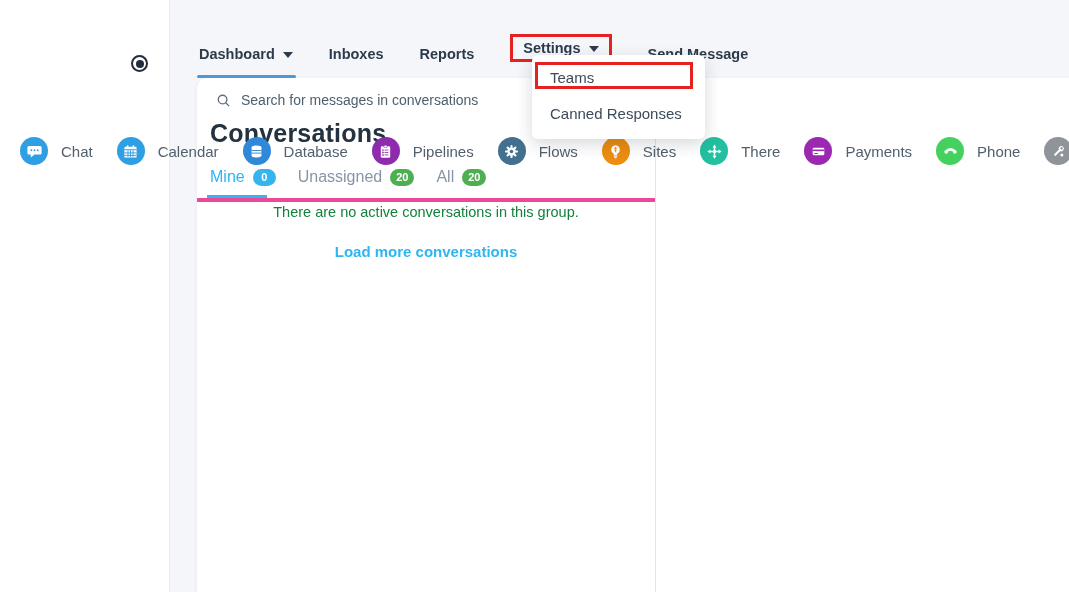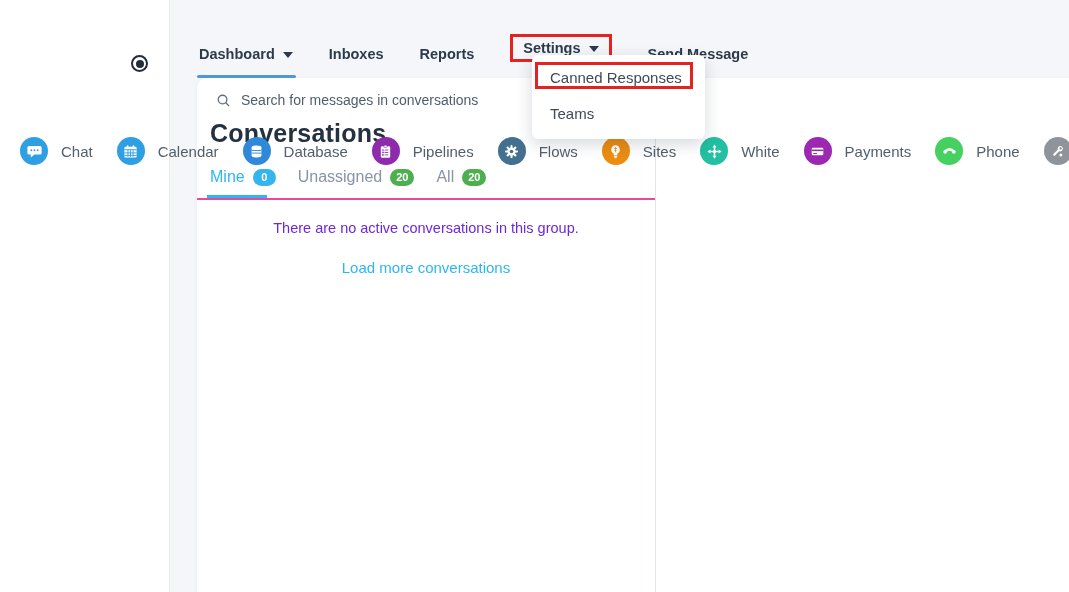--- a/index.html
+++ b/index.html
@@ -35,30 +35,30 @@
   .card { position:absolute; left:27px; top:78px; right:0; bottom:0; background:#fff;
     border-top-left-radius:10px; box-shadow:0 1px 4px rgba(40,60,90,.06); z-index:1; }
   .pane-divider { position:absolute; left:458px; top:0; bottom:0; width:1px; background:#dfe5ec; }
   .search-row { display:flex; align-items:center; gap:10px; padding:14px 0 0 19px; }
   .search-row svg { width:15px; height:15px; flex:0 0 15px; }
   .search-input { border:none; outline:none; background:transparent; font-family:"Liberation Sans",sans-serif;
     font-size:14px; color:#42525f; width:300px; }
   .search-input::placeholder { color:#4e5f6d; opacity:1; }
   .list-title { margin:11px 0 0 13px; font-size:25px; font-weight:600; color:#24313f; letter-spacing:.2px; }
   .tab-strip { position:relative; width:458px; margin-top:20px; padding:0 0 12px 13px;
-    border-bottom:2px solid #ec4899; display:flex; align-items:center; gap:22px; }
+    border-bottom:4px solid #ec4899; display:flex; align-items:center; gap:22px; }
   .tab { position:relative; display:flex; align-items:center; font-size:16px; color:#8795a5; cursor:pointer; }
   .tab.active { color:#2eb6f2; }
   .tab.active::after { content:""; position:absolute; left:-3px; bottom:-12px; height:3px; width:60px;
     background:#2eb6f2; }
   .badge { margin-left:8px; min-width:23px; height:17px; padding:0 6px; border-radius:9px;
     display:inline-flex; align-items:center; justify-content:center;
     color:#fff; font-size:11px; font-weight:bold; }
-  .empty-msg { width:458px; text-align:center; margin-top:20px; font-size:14.5px; color:#6d28d9; }
-  .load-more { width:458px; text-align:center; margin-top:23px; font-size:15px; font-weight:normal;
+  .empty-msg { width:458px; text-align:center; margin-top:2px; font-size:14.5px; color:#15803d; }
+  .load-more { width:458px; text-align:center; margin-top:23px; font-size:15px; font-weight:bold;
     color:#2eb6f2; cursor:pointer; }
   
   .dropdown { position:absolute; left:362px; top:55px; width:173px; background:#fff; border-radius:6px;
     box-shadow:0 5px 16px rgba(30,40,60,.18); z-index:5; padding:4px 0 8px 0; }
   .dd-item { height:36px; display:flex; align-items:center; padding-left:18px;
     font-size:15px; color:#3d4a59; cursor:pointer; }
   .dd-redbox { position:absolute; left:3px; top:7px; width:158px; height:27px;
     border:3px solid #e52222; pointer-events:none; }
 </style>
 </head>
@@ -158,21 +158,21 @@
     </div>
 
     <div class="menu-item">
       <span class="menu-icon" style="background: rgb(34, 191, 160); color: rgb(34, 191, 160);">
         <svg viewBox="0 0 16 16">
             <path d="M8 3.4v9.2M3.4 8h9.2" stroke="#fff" stroke-width="1.7"></path>
             <circle cx="8" cy="8" r="1.7" fill="#fff"></circle>
             <path fill="#fff" d="M8 0.4 5.9 3.6h4.2zM8 15.6 5.9 12.4h4.2zM0.4 8 3.6 5.9v4.2zM15.6 8 12.4 5.9v4.2z"></path>
           </svg>
       </span>
-      <span class="menu-label">White</span>
+      <span class="menu-label">There</span>
     </div>
 
     <div class="menu-item">
       <span class="menu-icon" style="background: rgb(156, 39, 176); color: rgb(156, 39, 176);">
         <svg viewBox="0 0 16 16">
             <rect x="1.8" y="4" width="12.4" height="8" rx="1.3" fill="#fff"></rect>
             <rect x="1.8" y="5.9" width="12.4" height="1.7" fill="currentColor"></rect>
             <rect x="3.4" y="9.6" width="4" height="1" fill="currentColor"></rect>
           </svg>
       </span>
@@ -259,17 +259,17 @@
         <span class="badge" style="background: rgb(77, 175, 80);">20</span>
       </div>
     </div>
 
     <div class="empty-msg">There are no active conversations in this group.</div>
     <div class="load-more">Load more conversations</div>
   </div>
 
   <div class="dropdown">
     <div class="dd-redbox"></div>
+    <div class="dd-item">Teams</div>
     <div class="dd-item">Canned Responses</div>
-    <div class="dd-item">Teams</div>
   </div>
 
 </div>
 
 </body></html>

